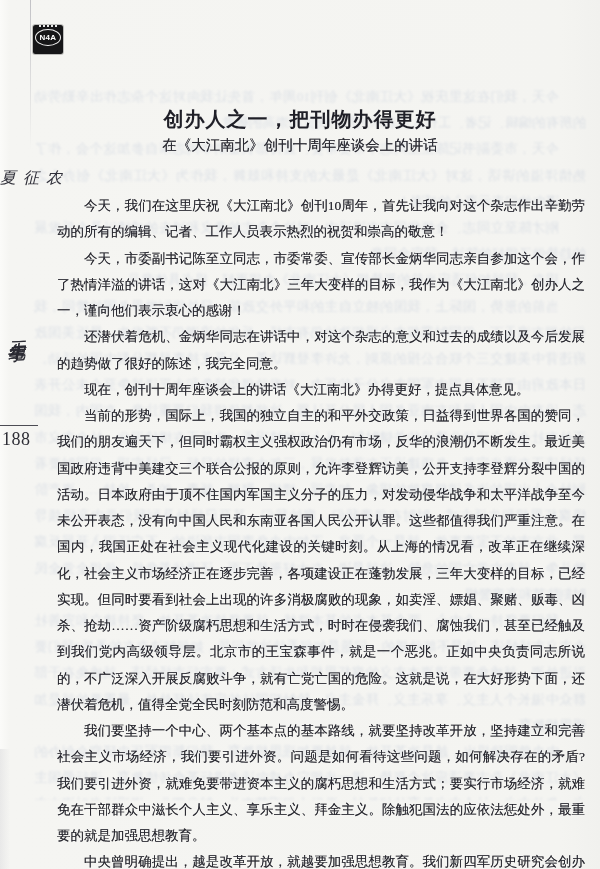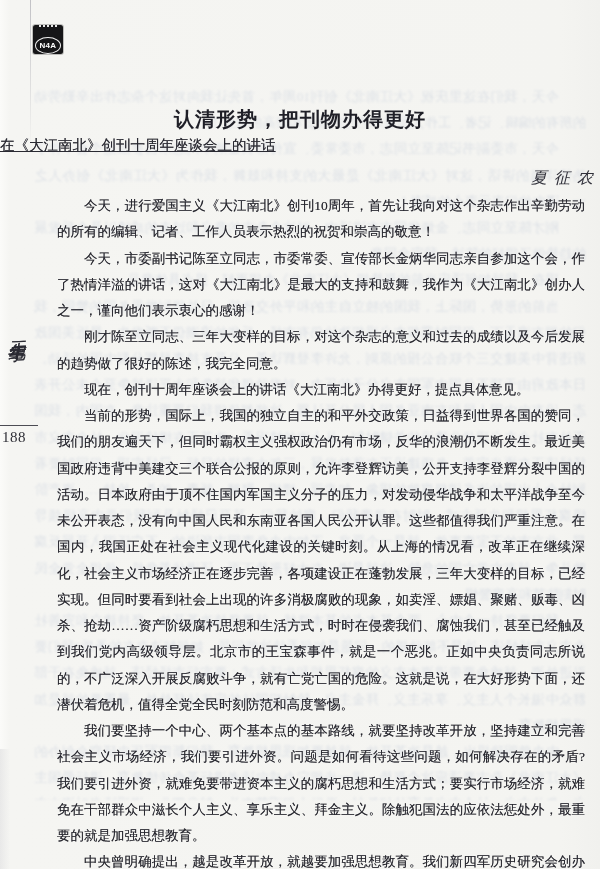--- a/index.html
+++ b/index.html
@@ -33,21 +33,21 @@
     font-size: 13.5px; line-height: 26.2px; text-align: justify;
     overflow: hidden;
     pointer-events: none;
   }
   .ghost p { margin: 0; text-indent: 2em; }
 
   
   .badge {
     position: absolute; left: 33px; top: 25px; width: 30px; height: 29px;
     background: #161618; border-radius: 2.5px;
-    display: flex; flex-direction: column; align-items: center; justify-content: space-between;
+    display: flex; flex-direction: column; align-items: center; justify-content: flex-start;
     box-shadow: 0 0 0 1px rgba(22,22,24,.25);
   }
   .badge-stars { display: flex; gap: 2px; margin-bottom: 2px; }
   .badge-stars i { width: 2px; height: 2px; background: #e8e8e8; display: block; }
   .badge-oval {
     width: 24px; height: 15px; border: 1.5px solid #f2f2f2; border-radius: 50%;
     display: flex; align-items: center; justify-content: center;
   }
   .badge-oval span {
     color: #ffffff; font-family: "Liberation Sans", sans-serif;
@@ -60,45 +60,44 @@
   }
 
   
   .title {
     position: absolute; left: 0; top: 106px; width: 100%;
     text-align: center; font-family: "Liberation Sans", sans-serif;
     font-weight: bold; font-size: 20px; letter-spacing: 1px; color: #1f1f27;
   }
   .subtitle {
     position: absolute; left: 0; top: 136px; width: 100%;
-    text-align: left; font-size: 14.5px; color: #2a2a32;
+    text-align: center; font-size: 14.5px; color: #2a2a32;
     text-shadow: 0 0 .3px rgba(42,42,50,.7);
-    text-decoration: underline;
   }
   .author {
     position: absolute; left: 0; top: 168px; width: 100%;
-    text-align: right; font-style: italic; font-size: 16px;
+    text-align: left; font-style: italic; font-size: 16px;
     letter-spacing: 7px; color: #30303a;
   }
 
   
   .series-title {
     position: absolute; left: 8px; top: 328px; height: 100px;
     writing-mode: vertical-rl; text-orientation: upright;
     font-style: italic; font-size: 17px; line-height: 1.05;
     letter-spacing: 1px; color: #2b2b33;
     transform: rotate(-2deg);
     text-shadow: 0 0 .4px rgba(43,43,51,.8);
   }
   .pagenum-rule {
     position: absolute; left: 0; top: 425px; width: 38px; height: 1px; background: #4c4c54;
   }
   .pagenum {
     position: absolute; left: 2px; top: 429px;
-    font-size: 15px; color: #2e2e36; letter-spacing: .5px;
+    font-size: 18px; color: #2e2e36; letter-spacing: .5px;
   }
 
   
   .article {
     position: absolute; left: 57px; top: 193px; width: 528px;
     font-size: 13.5px; line-height: 26.25px; text-align: justify;
     color: #26262e;
     text-shadow: 0 0 .35px rgba(38,38,46,.55);
   }
   .article p { margin: 0; text-indent: 2em; }
@@ -127,31 +126,31 @@
         <i></i>
         <i></i>
         <i></i>
         <i></i>
       </div>
     <div class="badge-oval">
       <span>N4A</span>
     </div>
   </div>
 
-  <div class="title">认清形势，把刊物办得更好</div>
+  <div class="title">创办人之一，把刊物办得更好</div>
   <div class="subtitle">在《大江南北》创刊十周年座谈会上的讲话</div>
   <div class="author">夏征农</div>
 
   <div class="series-title">三十年纪事</div>
   <div class="pagenum-rule"></div>
   <div class="pagenum">188</div>
 
   <div class="article">
-      <p>今天，进行爱国主义《大江南北》创刊10周年，首先让我向对这个杂志作出辛勤劳动的所有的编辑、记者、工作人员表示热烈的祝贺和崇高的敬意！</p>
-      <p>今天，市委副书记陈至立同志，市委常委、宣传部长金炳华同志亲自参加这个会，作了热情洋溢的讲话，这对《大江南北》是最大的支持和鼓舞，我作为《大江南北》创办人之一，谨向他们表示衷心的感谢！</p>
-      <p>刚才陈至立同志、三年大变样的目标，对这个杂志的意义和过去的成绩以及今后发展的趋势做了很好的陈述，我完全同意。</p>
+      <p>今天，我们在这里庆祝《大江南北》创刊10周年，首先让我向对这个杂志作出辛勤劳动的所有的编辑、记者、工作人员表示热烈的祝贺和崇高的敬意！</p>
+      <p>今天，市委副书记陈至立同志，市委常委、宣传部长金炳华同志亲自参加这个会，作了热情洋溢的讲话，这对《大江南北》三年大变样的目标，我作为《大江南北》创办人之一，谨向他们表示衷心的感谢！</p>
+      <p>还潜伏着危机、金炳华同志在讲话中，对这个杂志的意义和过去的成绩以及今后发展的趋势做了很好的陈述，我完全同意。</p>
       <p>现在，创刊十周年座谈会上的讲话《大江南北》办得更好，提点具体意见。</p>
       <p>当前的形势，国际上，我国的独立自主的和平外交政策，日益得到世界各国的赞同，我们的朋友遍天下，但同时霸权主义强权政治仍有市场，反华的浪潮仍不断发生。最近美国政府违背中美建交三个联合公报的原则，允许李登辉访美，公开支持李登辉分裂中国的活动。日本政府由于顶不住国内军国主义分子的压力，对发动侵华战争和太平洋战争至今未公开表态，没有向中国人民和东南亚各国人民公开认罪。这些都值得我们严重注意。在国内，我国正处在社会主义现代化建设的关键时刻。从上海的情况看，改革正在继续深化，社会主义市场经济正在逐步完善，各项建设正在蓬勃发展，三年大变样的目标，已经实现。但同时要看到社会上出现的许多消极腐败的现象，如卖淫、嫖娼、聚赌、贩毒、凶杀、抢劫……资产阶级腐朽思想和生活方式，时时在侵袭我们、腐蚀我们，甚至已经触及到我们党内高级领导层。北京市的王宝森事件，就是一个恶兆。正如中央负责同志所说的，不广泛深入开展反腐败斗争，就有亡党亡国的危险。这就是说，在大好形势下面，还潜伏着危机，值得全党全民时刻防范和高度警惕。</p>
       <p>我们要坚持一个中心、两个基本点的基本路线，就要坚持改革开放，坚持建立和完善社会主义市场经济，我们要引进外资。问题是如何看待这些问题，如何解决存在的矛盾?我们要引进外资，就难免要带进资本主义的腐朽思想和生活方式；要实行市场经济，就难免在干部群众中滋长个人主义、享乐主义、拜金主义。除触犯国法的应依法惩处外，最重要的就是加强思想教育。</p>
       <p>中央曾明确提出，越是改革开放，就越要加强思想教育。我们新四军历史研究会创办的《大江南北》杂志要适应这个形势，进一步把它办成向读者进行革命传统教育，进行爱国主义、集体主义、社会主义教育的好教材，激励人们艰苦奋斗，献身四化；增强读者对资本主义腐朽思想和</p>
     </div>
 
 </div>
 
 </body></html>

